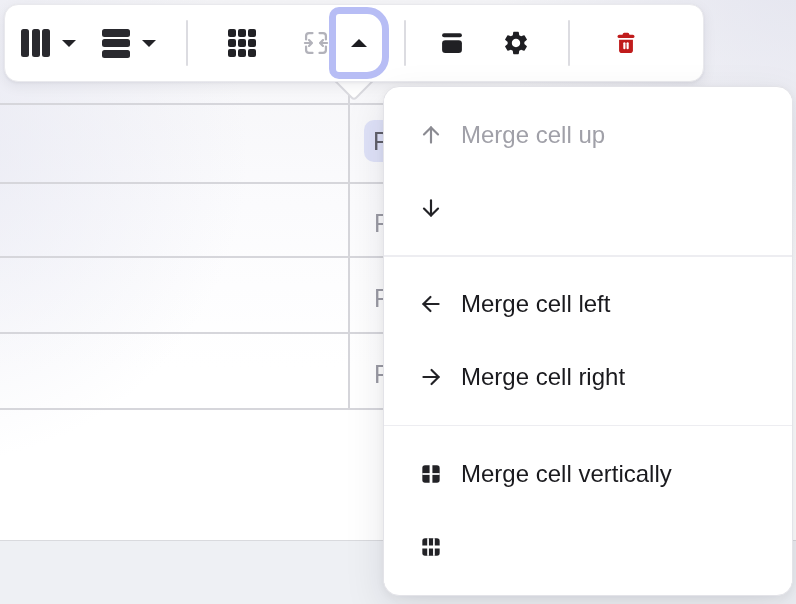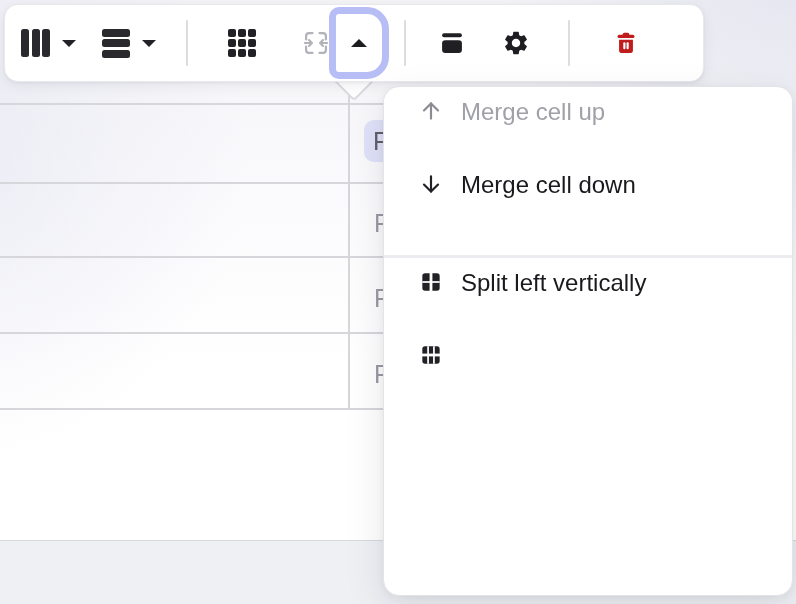--- a/index.html
+++ b/index.html
@@ -63,21 +63,21 @@
   
   .menu{
     position:absolute;left:383px;top:86px;width:410px;height:510px;box-sizing:border-box;
     background:#ffffff;border:1.5px solid #e3e3e8;border-radius:16px;
     box-shadow:0 14px 40px rgba(20,20,40,0.10),0 2px 8px rgba(20,20,40,0.05);
     z-index:20;overflow:hidden;
   }
   .menu-section{padding:11px 0;}
   .menu-div{height:1.5px;background:#ededf1;}
   .menu-item{
-    height:73px;display:flex;gap:17px;
+    height:73px;display:flex;align-items:center;gap:17px;
     padding:0 12px 0 34px;font-size:24px;color:#1a1a1e;cursor:pointer;background:#fff;
   }
   .menu-item .mi-icon{width:26px;height:26px;display:flex;align-items:center;justify-content:center;color:#222226;flex:none;}
   .menu-item.disabled{cursor:default;}
   .menu-item.disabled .mi-icon{color:#8b8b92;}
   .menu-item.disabled .mi-label{color:#a0a0a8;}
   svg{display:block;}
 </style>
 </head>
 <body>
@@ -203,39 +203,58 @@
       </span>
       <span class="mi-label">Merge cell up</span>
     </div>
     <div class="menu-item">
       <span class="mi-icon">
         <svg width="26" height="26" viewBox="0 0 24 24" fill="none" stroke="currentColor" stroke-width="2" stroke-linecap="round" stroke-linejoin="round">
             <path d="M12 5v14"></path>
             <path d="m5.5 12.5 6.5 6.5 6.5-6.5"></path>
           </svg>
       </span>
-      <span class="mi-label">Merge cell down</span>
     </div>
   </div>
 
   <div class="menu-div"></div>
 
+  <div class="menu-section">
+    <div class="menu-item">
+      <span class="mi-icon">
+        <svg width="26" height="26" viewBox="0 0 24 24" fill="none" stroke="currentColor" stroke-width="2" stroke-linecap="round" stroke-linejoin="round">
+            <path d="M19 12H5"></path>
+            <path d="m11.5 5.5-6.5 6.5 6.5 6.5"></path>
+          </svg>
+      </span>
+      <span class="mi-label">Merge cell left</span>
+    </div>
+    <div class="menu-item">
+      <span class="mi-icon">
+        <svg width="26" height="26" viewBox="0 0 24 24" fill="none" stroke="currentColor" stroke-width="2" stroke-linecap="round" stroke-linejoin="round">
+            <path d="M5 12h14"></path>
+            <path d="m12.5 5.5 6.5 6.5-6.5 6.5"></path>
+          </svg>
+      </span>
+      <span class="mi-label">Merge cell right</span>
+    </div>
+  </div>
 
   <div class="menu-div"></div>
 
   <div class="menu-section">
     <div class="menu-item">
       <span class="mi-icon">
         <svg width="26" height="26" viewBox="0 0 24 24">
             <rect x="4" y="4" width="16" height="16" rx="2.5" fill="currentColor"></rect>
             <line x1="12" y1="3" x2="12" y2="21" stroke="#ffffff" stroke-width="2.6"></line>
             <line x1="4" y1="12" x2="20" y2="12" stroke="#ffffff" stroke-width="1.6"></line>
           </svg>
       </span>
-      <span class="mi-label">Split left vertically</span>
+      <span class="mi-label">Merge cell vertically</span>
     </div>
     <div class="menu-item">
       <span class="mi-icon">
         <svg width="26" height="26" viewBox="0 0 24 24">
             <rect x="4" y="4" width="16" height="16" rx="2.5" fill="currentColor"></rect>
             <line x1="3" y1="12" x2="21" y2="12" stroke="#ffffff" stroke-width="2.6"></line>
             <line x1="9.3" y1="4" x2="9.3" y2="20" stroke="#ffffff" stroke-width="1.6"></line>
             <line x1="14.7" y1="4" x2="14.7" y2="20" stroke="#ffffff" stroke-width="1.6"></line>
           </svg>
       </span>

